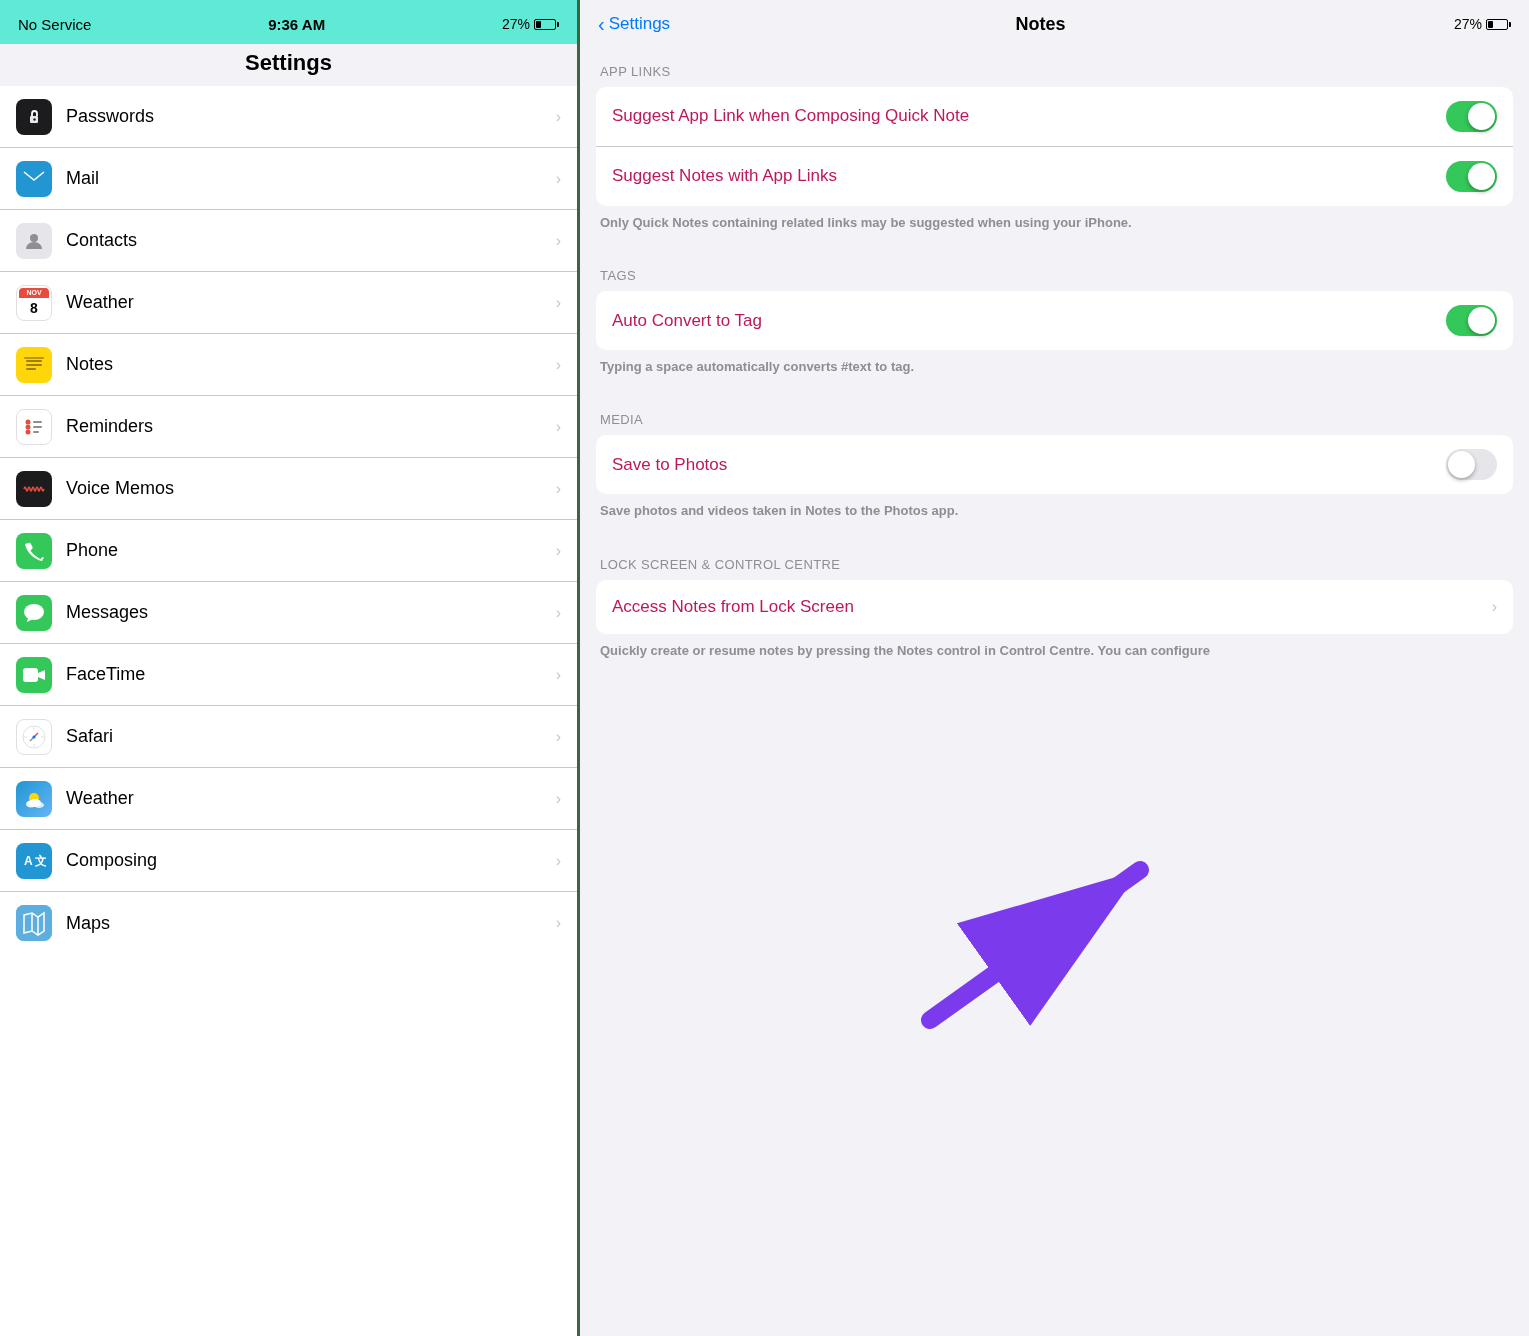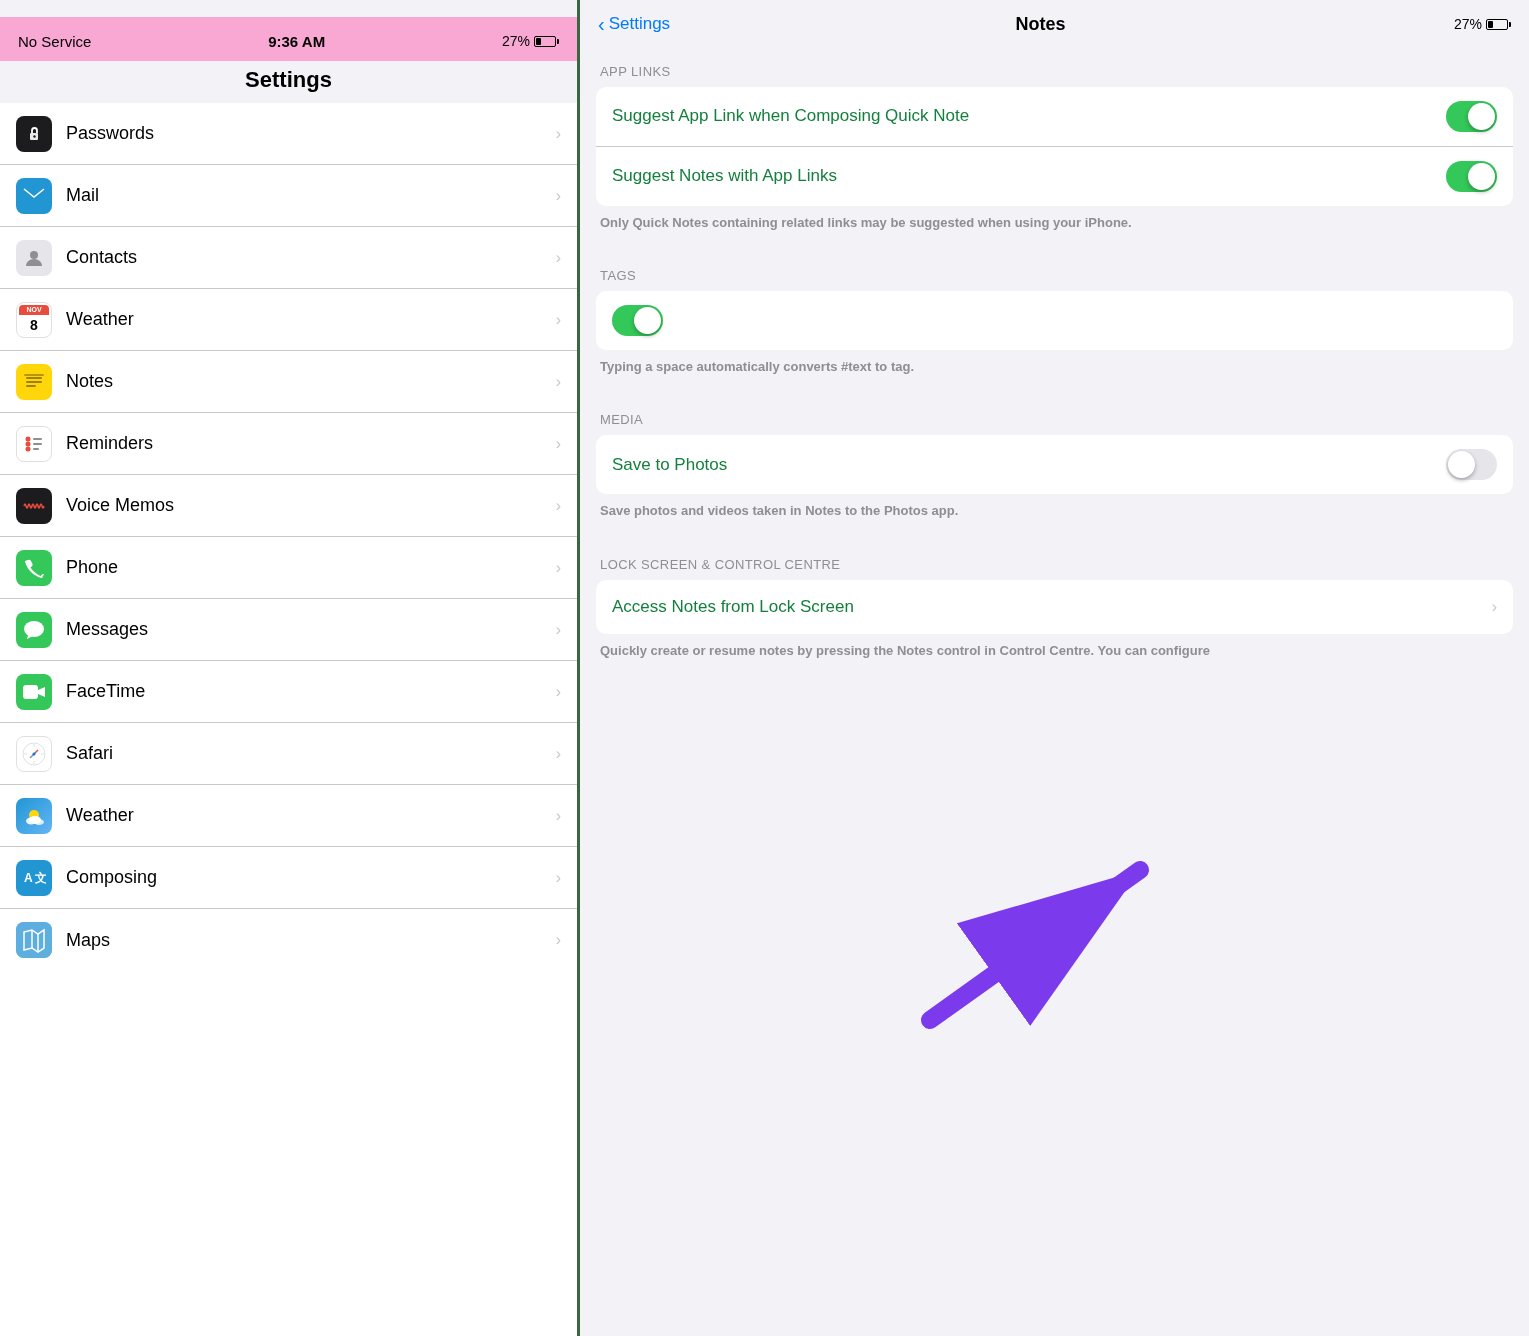--- a/index.html
+++ b/index.html
@@ -22,23 +22,22 @@
       flex-direction: column;
       flex-shrink: 0;
     }
 
     
     .status-bar {
       display: flex;
       justify-content: space-between;
       align-items: center;
       padding: 10px 18px 6px;
-      background: #f9a8d4;
+      background: #5eead4;
       height: 44px;
-      margin-top: 17px;
     }
     .status-bar-left {
       font-size: 15px;
       font-weight: 500;
       color: #000;
     }
     .status-bar-center {
       font-size: 15px;
       font-weight: 600;
       color: #000;
@@ -223,21 +222,21 @@
       padding: 14px 16px;
       min-height: 54px;
       border-bottom: 0.5px solid #c8c7cc;
     }
     .card-row:last-child {
       border-bottom: none;
     }
     .card-row-label {
       flex: 1;
       font-size: 17px;
-      color: #15803d;
+      color: #be185d;
       line-height: 1.3;
     }
     .card-row-chevron {
       color: #c7c7cc;
       font-size: 16px;
     }
 
     
     .toggle {
       width: 51px;
@@ -540,20 +539,21 @@
           <div class="toggle on">
             <div class="toggle-knob"></div>
           </div>
         </div>
       </div>
       <div class="section-note">Only Quick Notes containing related links may be suggested when using your iPhone.</div>
 
       <div class="section-label">TAGS</div>
       <div class="card">
         <div class="card-row">
+          <span class="card-row-label">Auto Convert to Tag</span>
           <div class="toggle on">
             <div class="toggle-knob"></div>
           </div>
         </div>
       </div>
       <div class="section-note">Typing a space automatically converts #text to tag.</div>
 
       <div class="section-label">MEDIA</div>
       <div class="card">
         <div class="card-row">

